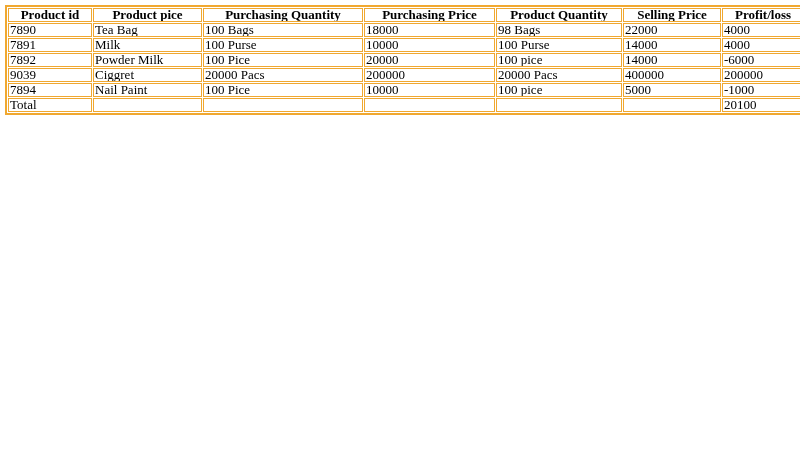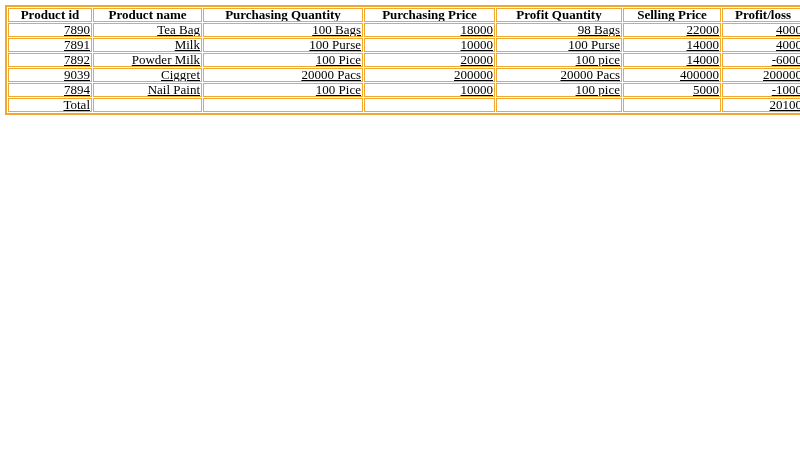--- a/index.html
+++ b/index.html
@@ -32,44 +32,43 @@
       line-height: 12px;
       white-space: nowrap;
       overflow: hidden;
       margin-left: 15px;
     }
     th {
       font-weight: bold;
       text-align: center;
     }
     td {
-      text-align: right;
-      text-decoration: underline;
+      text-align: left;
     }
   </style>
 </head>
 <body>
 
 <table>
   <colgroup>
     <col style="width:84px">
     <col style="width:109px">
     <col style="width:160px">
     <col style="width:131px">
     <col style="width:126px">
     <col style="width:98px">
     <col style="width:82px">
   </colgroup>
   <thead>
     <tr>
       <th>Product id</th>
-      <th>Product name</th>
+      <th>Product pice</th>
       <th>Purchasing Quantity</th>
       <th>Purchasing Price</th>
-      <th>Profit Quantity</th>
+      <th>Product Quantity</th>
       <th>Selling Price</th>
       <th>Profit/loss</th>
     </tr>
   </thead>
   <tbody>
     <tr>
       <td>7890</td>
       <td>Tea Bag</td>
       <td>100 Bags</td>
       <td>18000</td>

